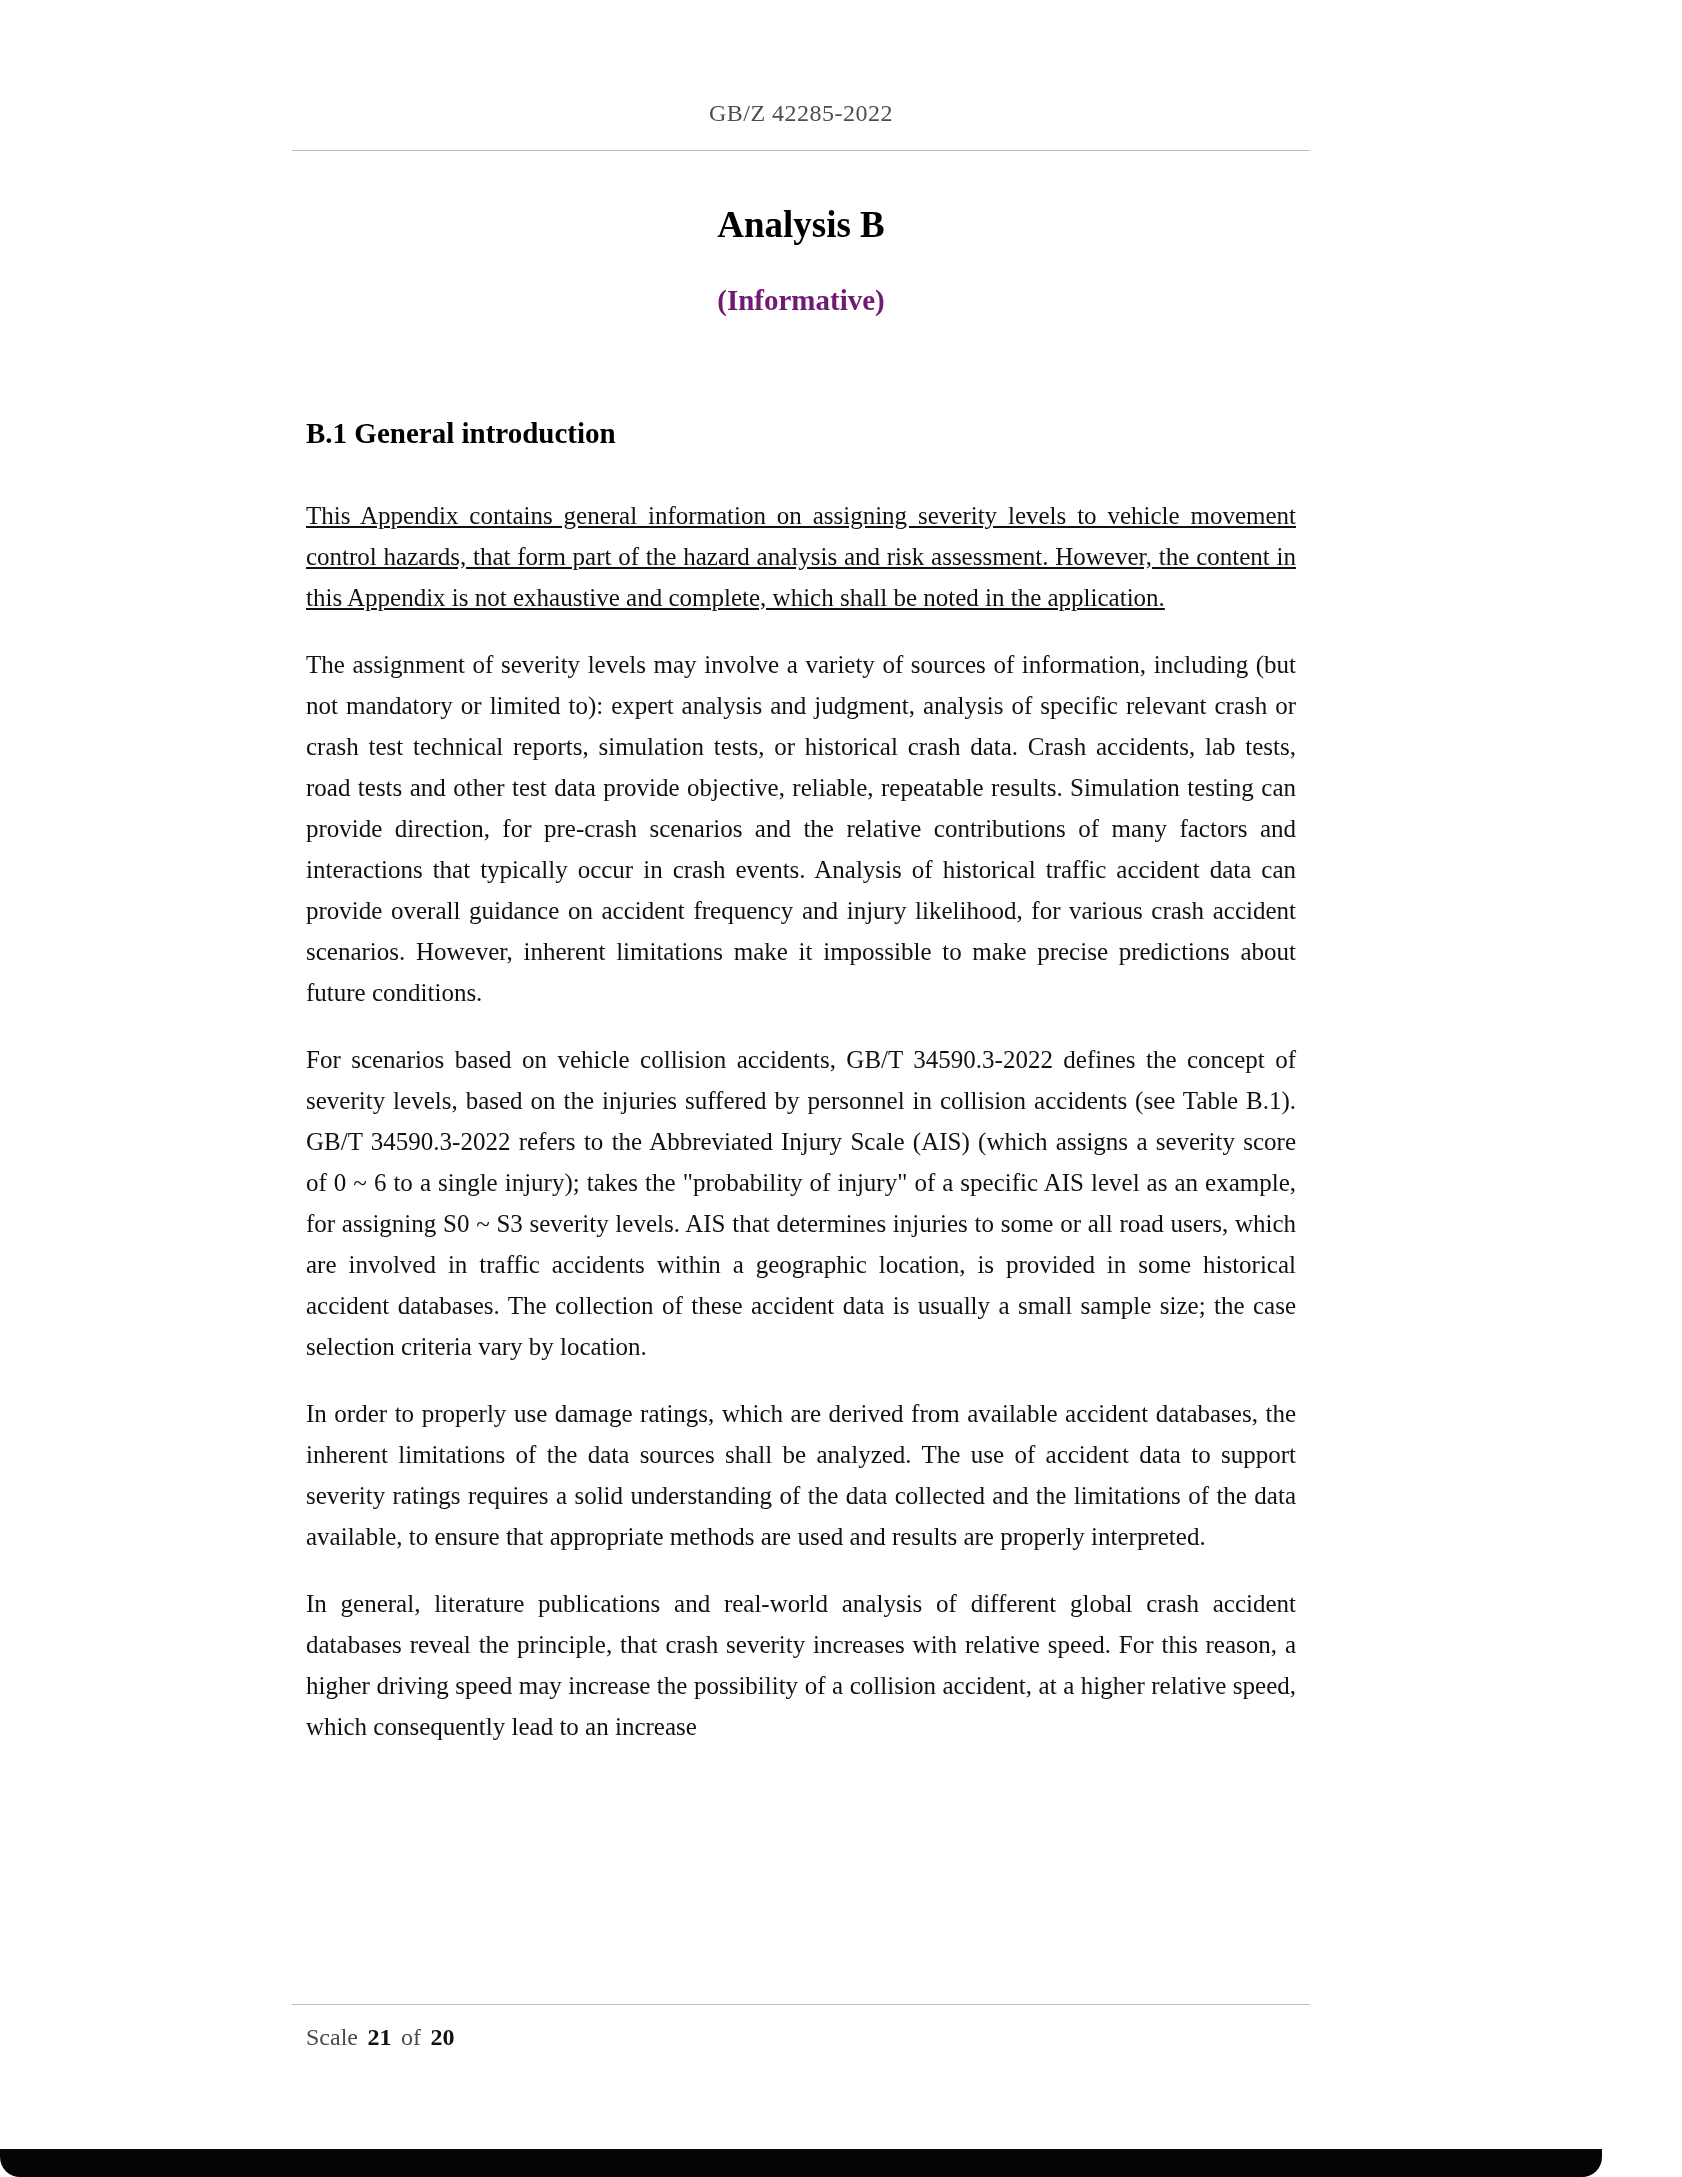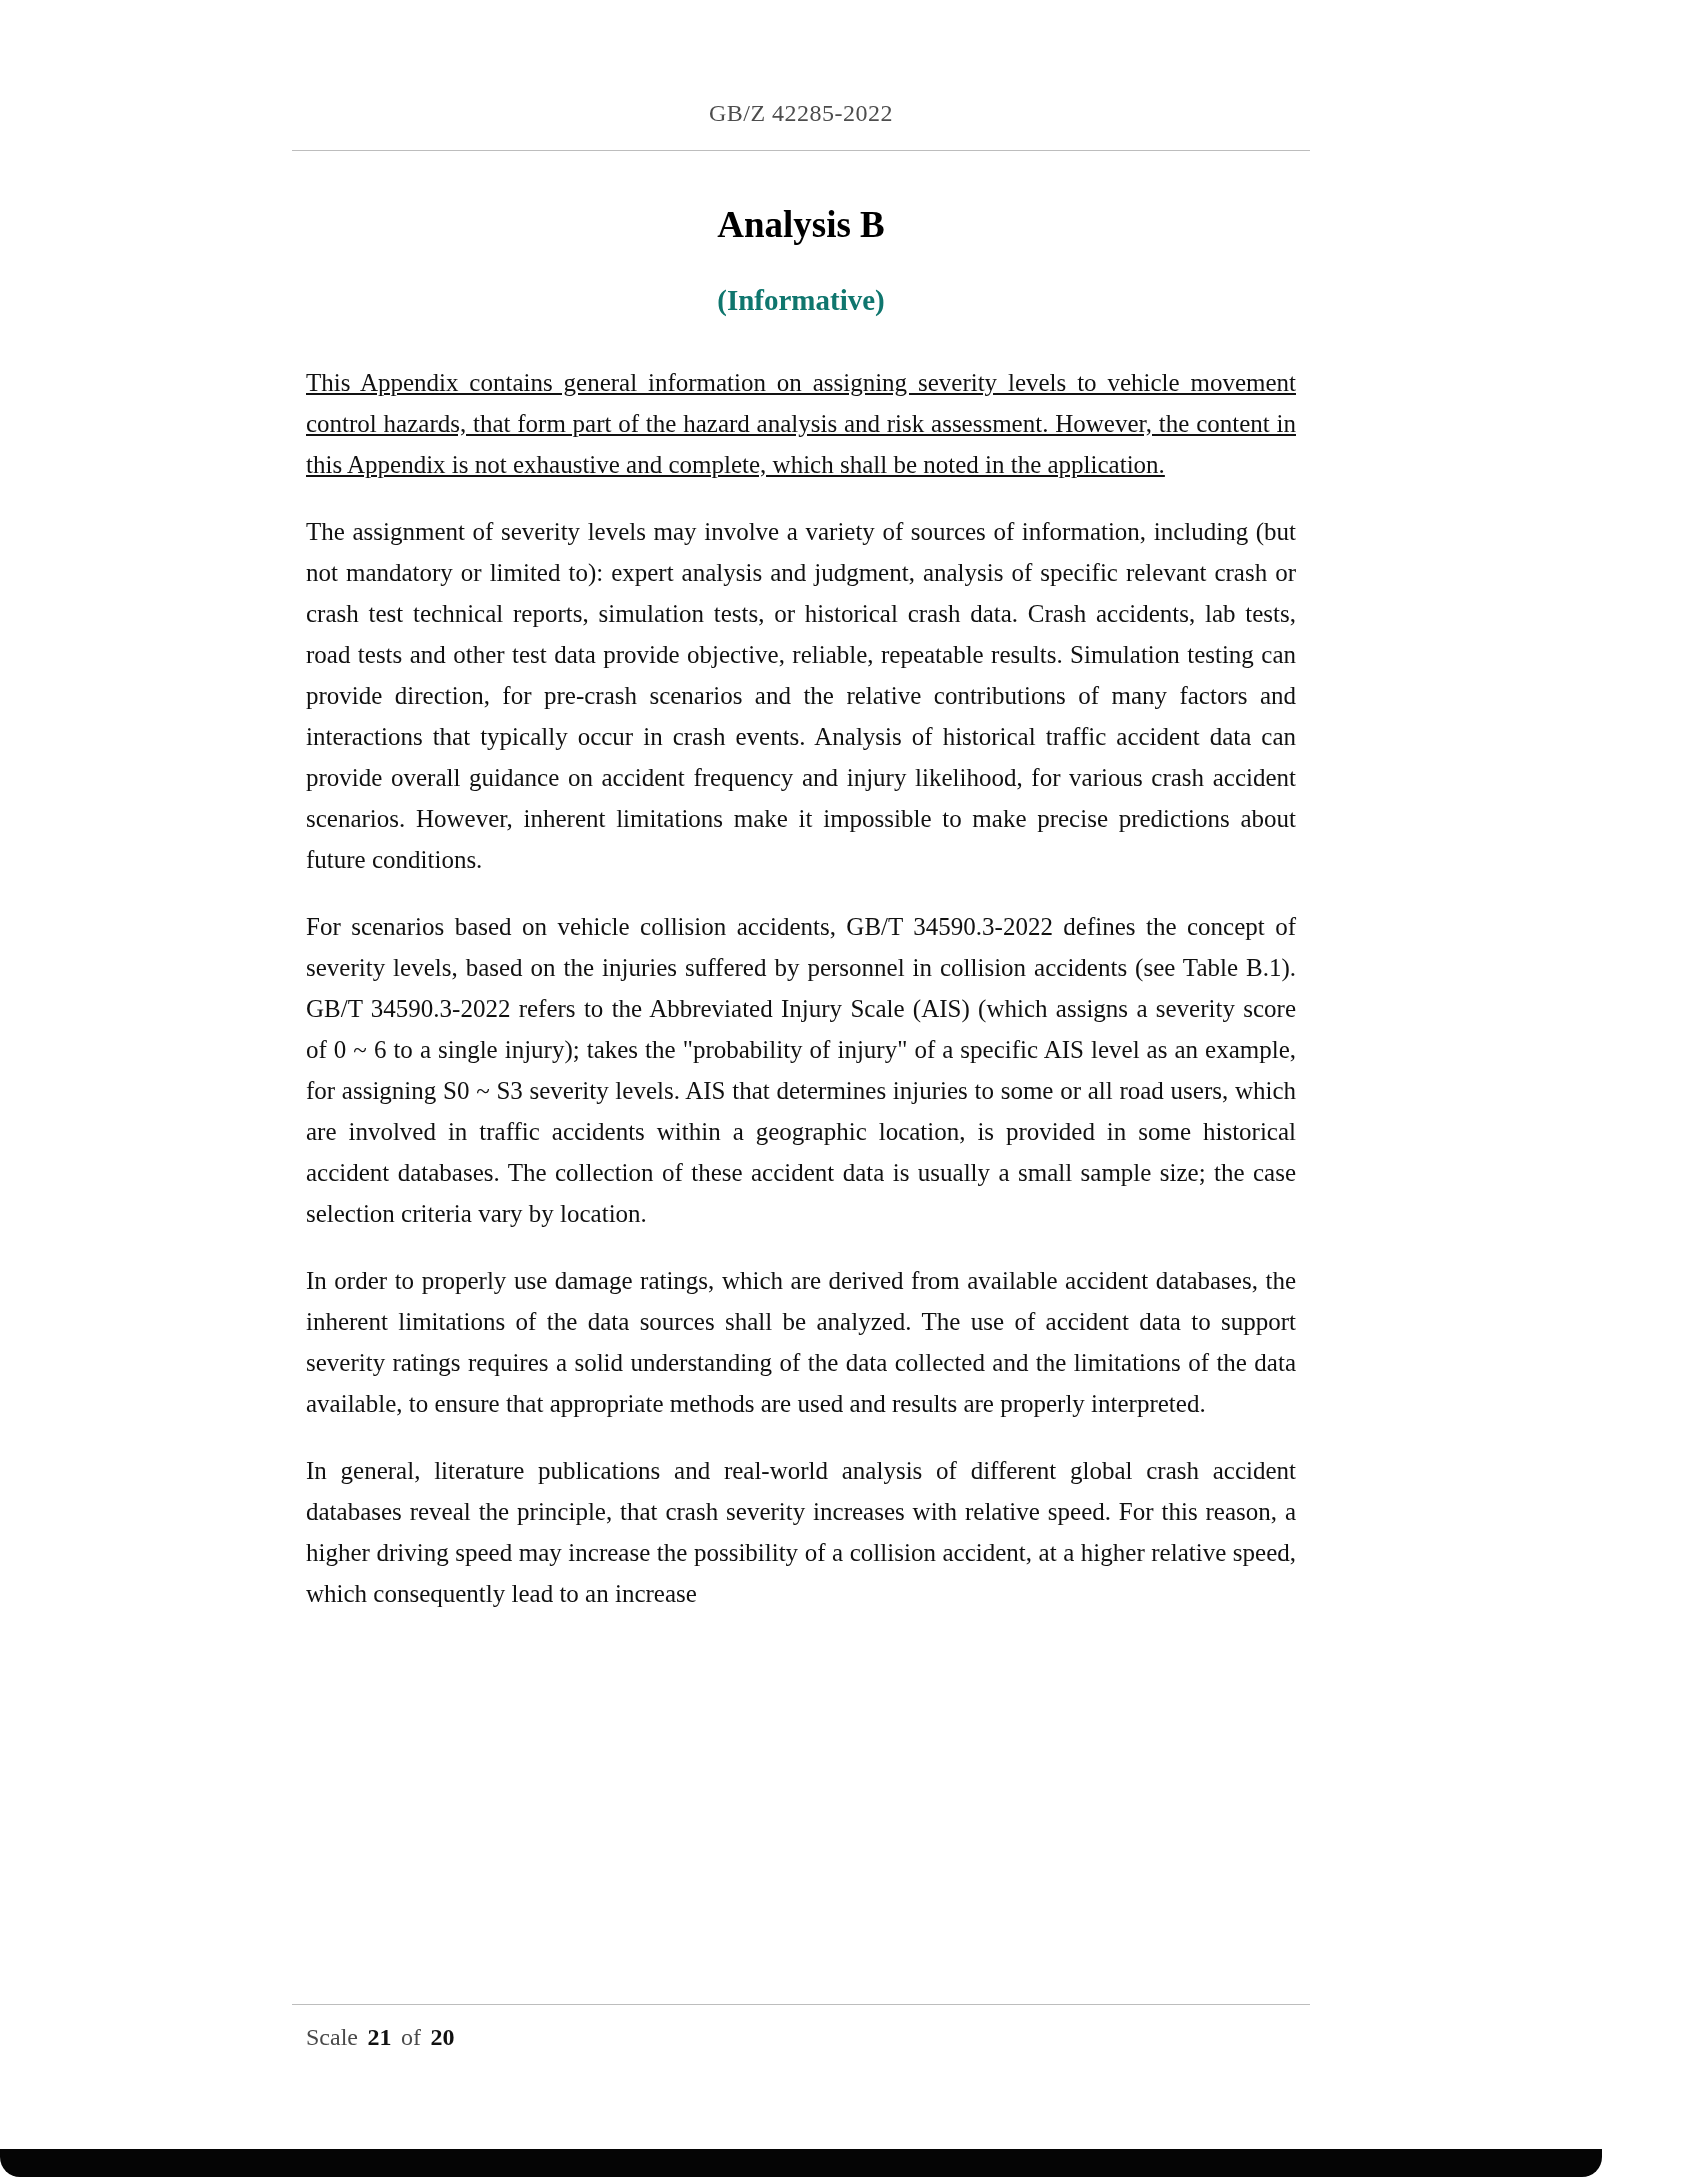--- a/index.html
+++ b/index.html
@@ -45,21 +45,21 @@
     font-size: 37px;
     margin-top: 52px;
     color: #000000;
   }
 
   .informative {
     text-align: center;
     font-weight: bold;
     font-size: 29px;
     margin-top: 38px;
-    color: #0f766e;
+    color: #701a75;
   }
 
   .subject {
     text-align: center;
     font-weight: bold;
     font-size: 25px;
     margin-top: 31px;
     color: #000000;
   }
 
@@ -142,20 +142,21 @@
 
     <div class="doc-number">GB/Z 42285-2022</div>
 
     <hr class="rule">
 
     <div class="appendix-title">Analysis B</div>
 
     <div class="informative">(Informative)</div>
 
 
+    <div class="section-heading">B.1 General introduction</div>
 
     <div class="body-text">
       <p class="para">This Appendix contains general information on assigning severity levels to vehicle movement control hazards, that form part of the hazard analysis and risk assessment. However, the content in this Appendix is not exhaustive and complete, which shall be noted in the application.</p>
       <p class="para">The assignment of severity levels may involve a variety of sources of information, including (but not mandatory or limited to): expert analysis and judgment, analysis of specific relevant crash or crash test technical reports, simulation tests, or historical crash data. Crash accidents, lab tests, road tests and other test data provide objective, reliable, repeatable results. Simulation testing can provide direction, for pre-crash scenarios and the relative contributions of many factors and interactions that typically occur in crash events. Analysis of historical traffic accident data can provide overall guidance on accident frequency and injury likelihood, for various crash accident scenarios. However, inherent limitations make it impossible to make precise predictions about future conditions.</p>
       <p class="para">For scenarios based on vehicle collision accidents, GB/T 34590.3-2022 defines the concept of severity levels, based on the injuries suffered by personnel in collision accidents (see Table B.1). GB/T 34590.3-2022 refers to the Abbreviated Injury Scale (AIS) (which assigns a severity score of 0 ~ 6 to a single injury); takes the "probability of injury" of a specific AIS level as an example, for assigning S0 ~ S3 severity levels. AIS that determines injuries to some or all road users, which are involved in traffic accidents within a geographic location, is provided in some historical accident databases. The collection of these accident data is usually a small sample size; the case selection criteria vary by location.</p>
       <p class="para">In order to properly use damage ratings, which are derived from available accident databases, the inherent limitations of the data sources shall be analyzed. The use of accident data to support severity ratings requires a solid understanding of the data collected and the limitations of the data available, to ensure that appropriate methods are used and results are properly interpreted.</p>
       <p class="para">In general, literature publications and real-world analysis of different global crash accident databases reveal the principle, that crash severity increases with relative speed. For this reason, a higher driving speed may increase the possibility of a collision accident, at a higher relative speed, which consequently lead to an increase</p>
     </div>
 
   </div>

